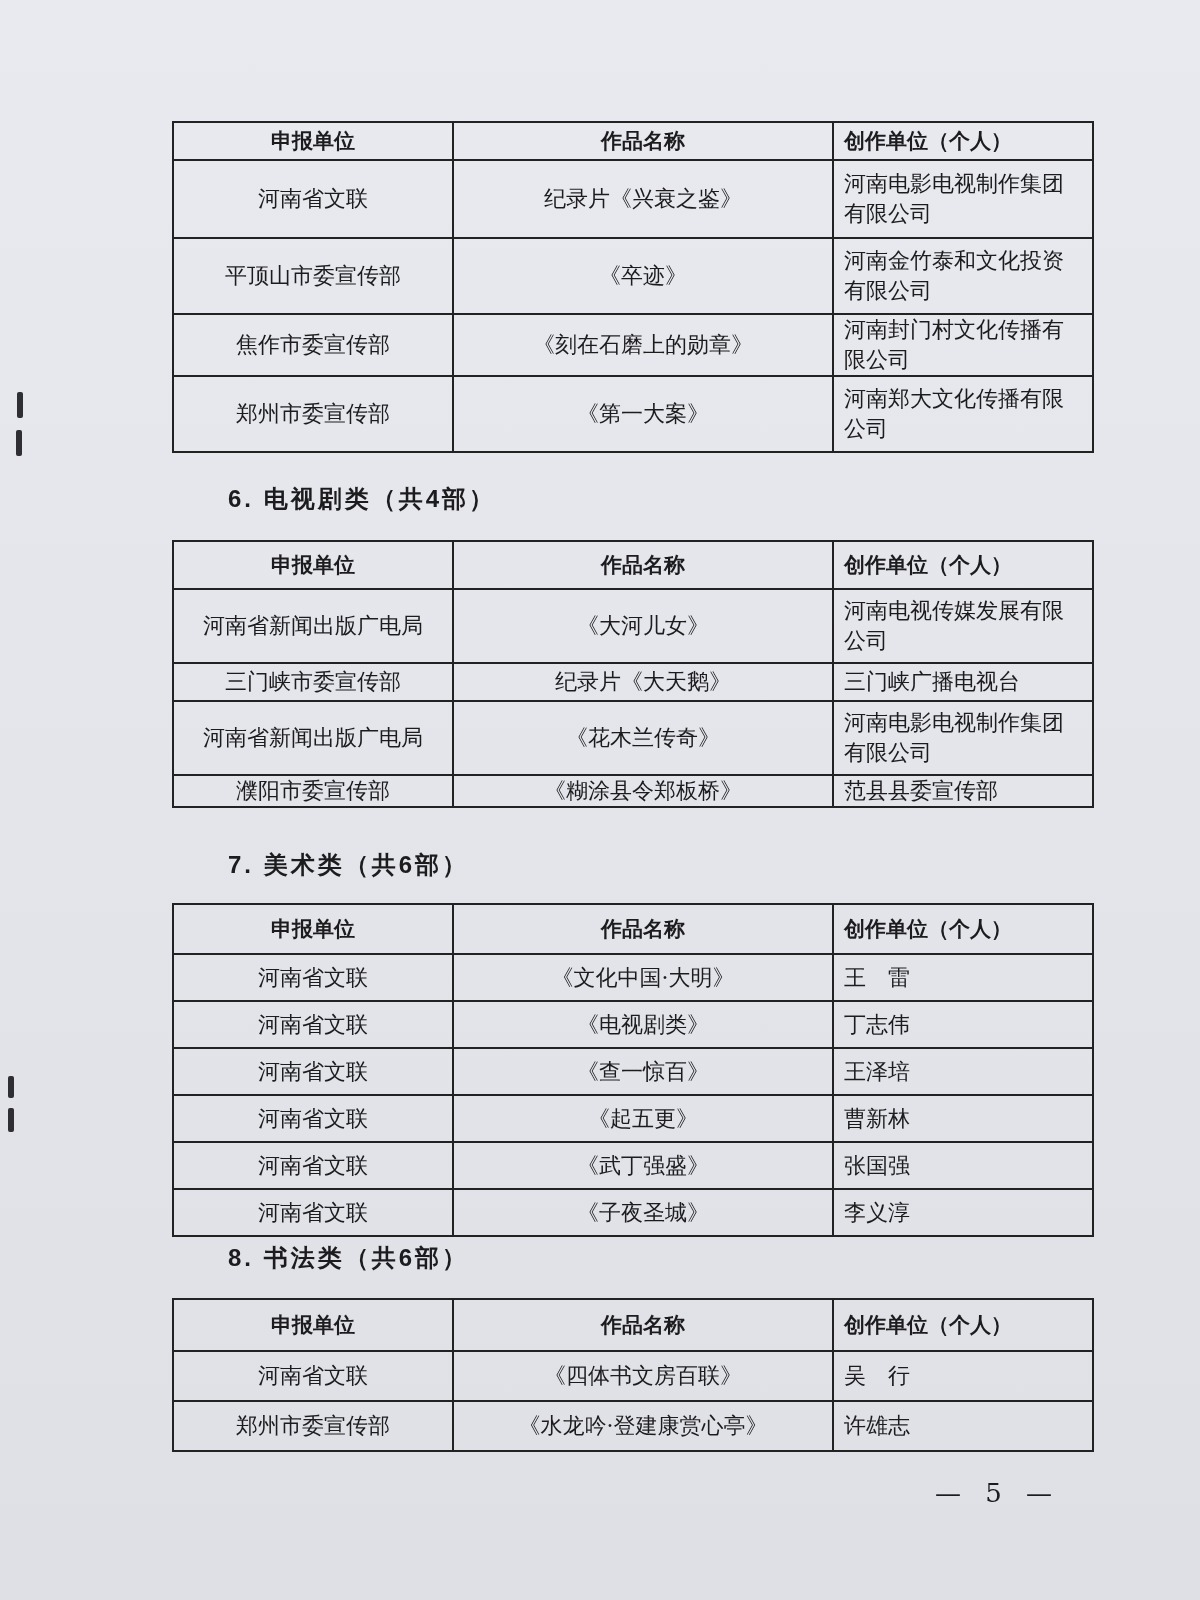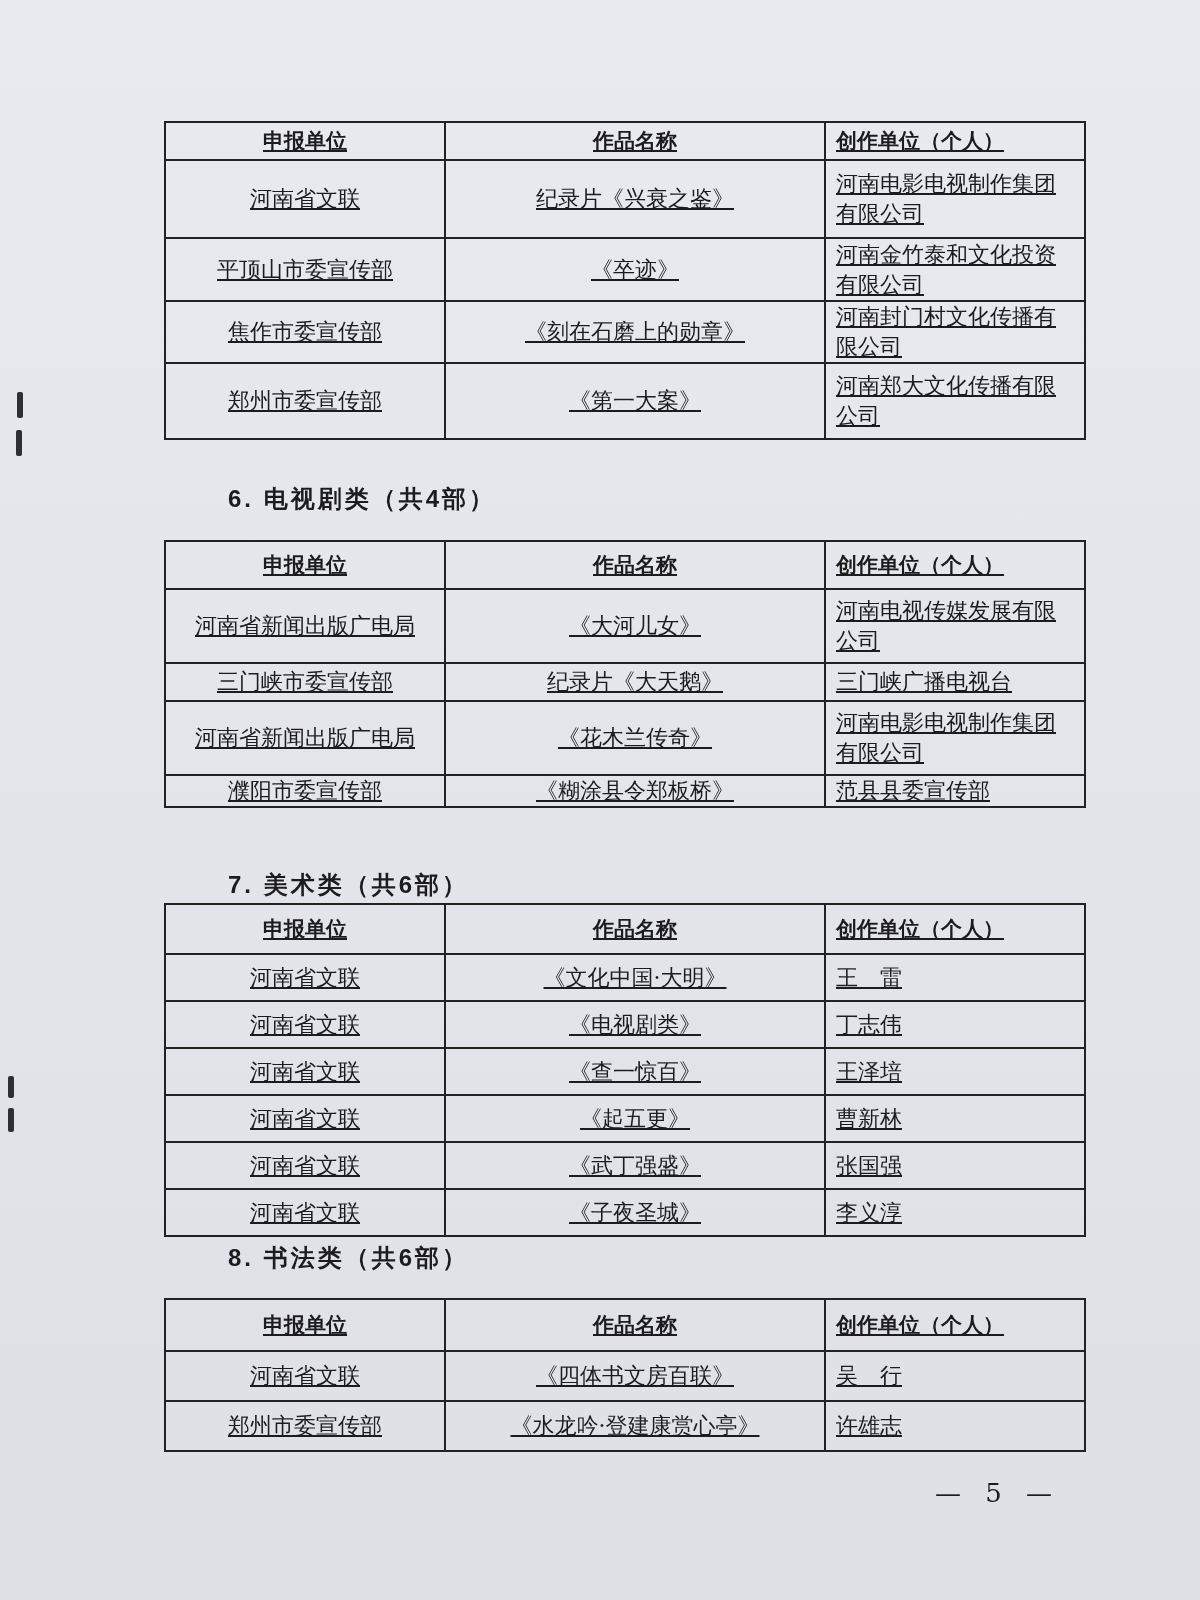--- a/index.html
+++ b/index.html
@@ -4,24 +4,23 @@
   <style>
     html, body { margin: 0; padding: 0; }
     body {
       width: 1200px; height: 1600px; position: relative; overflow: hidden;
       background: linear-gradient(180deg, #e9eaef 0%, #e4e5ea 50%, #dfe0e6 100%);
       font-family: "DejaVu Serif", "Liberation Serif", serif;
       color: #1c1c1e;
     }
     .staple { position: absolute; width: 6px; background: #2e2e33; border-radius: 2px; }
     table.doc {
-      position: absolute; left: 164px; width: 920px;
+      position: absolute; left: 172px; width: 920px;
       border-collapse: collapse; table-layout: fixed;
       font-size: 22px;
-      text-decoration: underline;
     }
     table.doc td, table.doc th {
       border: 2px solid #222;
       padding: 0 10px;
       vertical-align: middle;
     }
     table.doc th {
       font-family: "DejaVu Sans", sans-serif;
       font-weight: bold;
       font-size: 21px;
@@ -64,21 +63,21 @@
       <tr style="height:38px;">
     <th class="c1">申报单位</th>
     <th class="c2">作品名称</th>
     <th class="c3">创作单位（个人）</th>
   </tr>
   <tr style="height:78px;">
     <td class="c1">河南省文联</td>
     <td class="c2">纪录片《兴衰之鉴》</td>
     <td class="c3">河南电影电视制作集团有限公司</td>
   </tr>
-  <tr style="height:63px;">
+  <tr style="height:76px;">
     <td class="c1">平顶山市委宣传部</td>
     <td class="c2">《卒迹》</td>
     <td class="c3">河南金竹泰和文化投资有限公司</td>
   </tr>
   <tr style="height:56px;">
     <td class="c1">焦作市委宣传部</td>
     <td class="c2">《刻在石磨上的勋章》</td>
     <td class="c3">河南封门村文化传播有限公司</td>
   </tr>
   <tr style="height:76px;">
@@ -118,21 +117,21 @@
     <td class="c3">河南电影电视制作集团有限公司</td>
   </tr>
   <tr style="height:32px;">
     <td class="c1">濮阳市委宣传部</td>
     <td class="c2">《糊涂县令郑板桥》</td>
     <td class="c3">范县县委宣传部</td>
   </tr>
 </tbody>
   </table>
 
-<div class="section-title" style="top:849px;margin-top:20px;">7. 美术类（共6部）</div>
+<div class="section-title" style="top:849px;">7. 美术类（共6部）</div>
 <table class="doc" style="top:903px;">
   <colgroup>
       <col class="w1">
       <col class="w2">
       <col class="w3">
     </colgroup>
   <tbody>
       <tr style="height:50px;">
     <th class="c1">申报单位</th>
     <th class="c2">作品名称</th>

